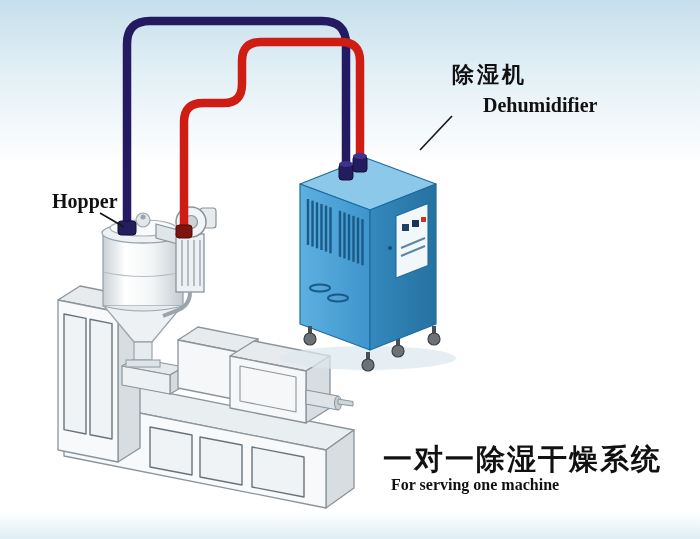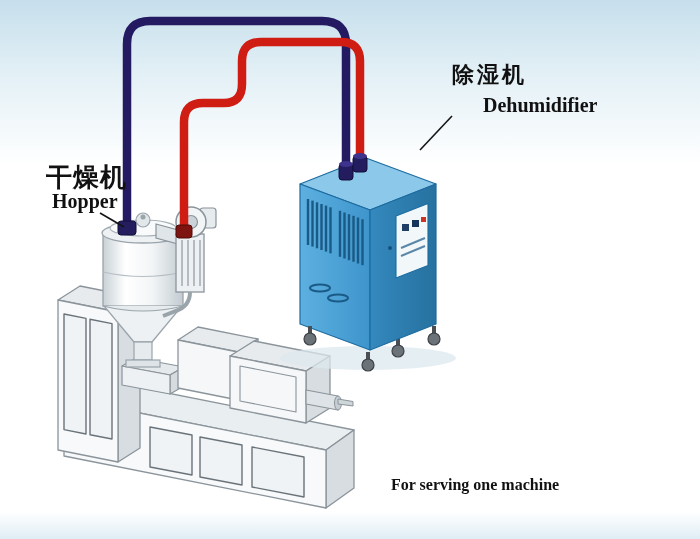--- a/index.html
+++ b/index.html
@@ -202,18 +202,18 @@
     <rect x="176" y="225" width="16" height="13" rx="3" fill="#7e1410" stroke="#4d0c09" stroke-width="1"></rect>
   </g>
 
   <line x1="452" y1="116" x2="420" y2="150" stroke="#151515" stroke-width="1.6"></line>
   <line x1="100" y1="213" x2="124" y2="227" stroke="#151515" stroke-width="1.6"></line>
 </svg>
 
 <div class="abs zh lbl-dehu-zh">除湿机</div>
 <div class="abs en lbl-dehu-en">Dehumidifier</div>
 
-<div class="abs zh lbl-hop-zh">干燥机</div>
 <div class="abs en lbl-hop-en">Hopper</div>
 
+<div class="abs zh cap-zh">一对一除湿干燥系统</div>
 <div class="abs en cap-en">For serving one machine</div>
 
 </div>
 
 </body></html>

